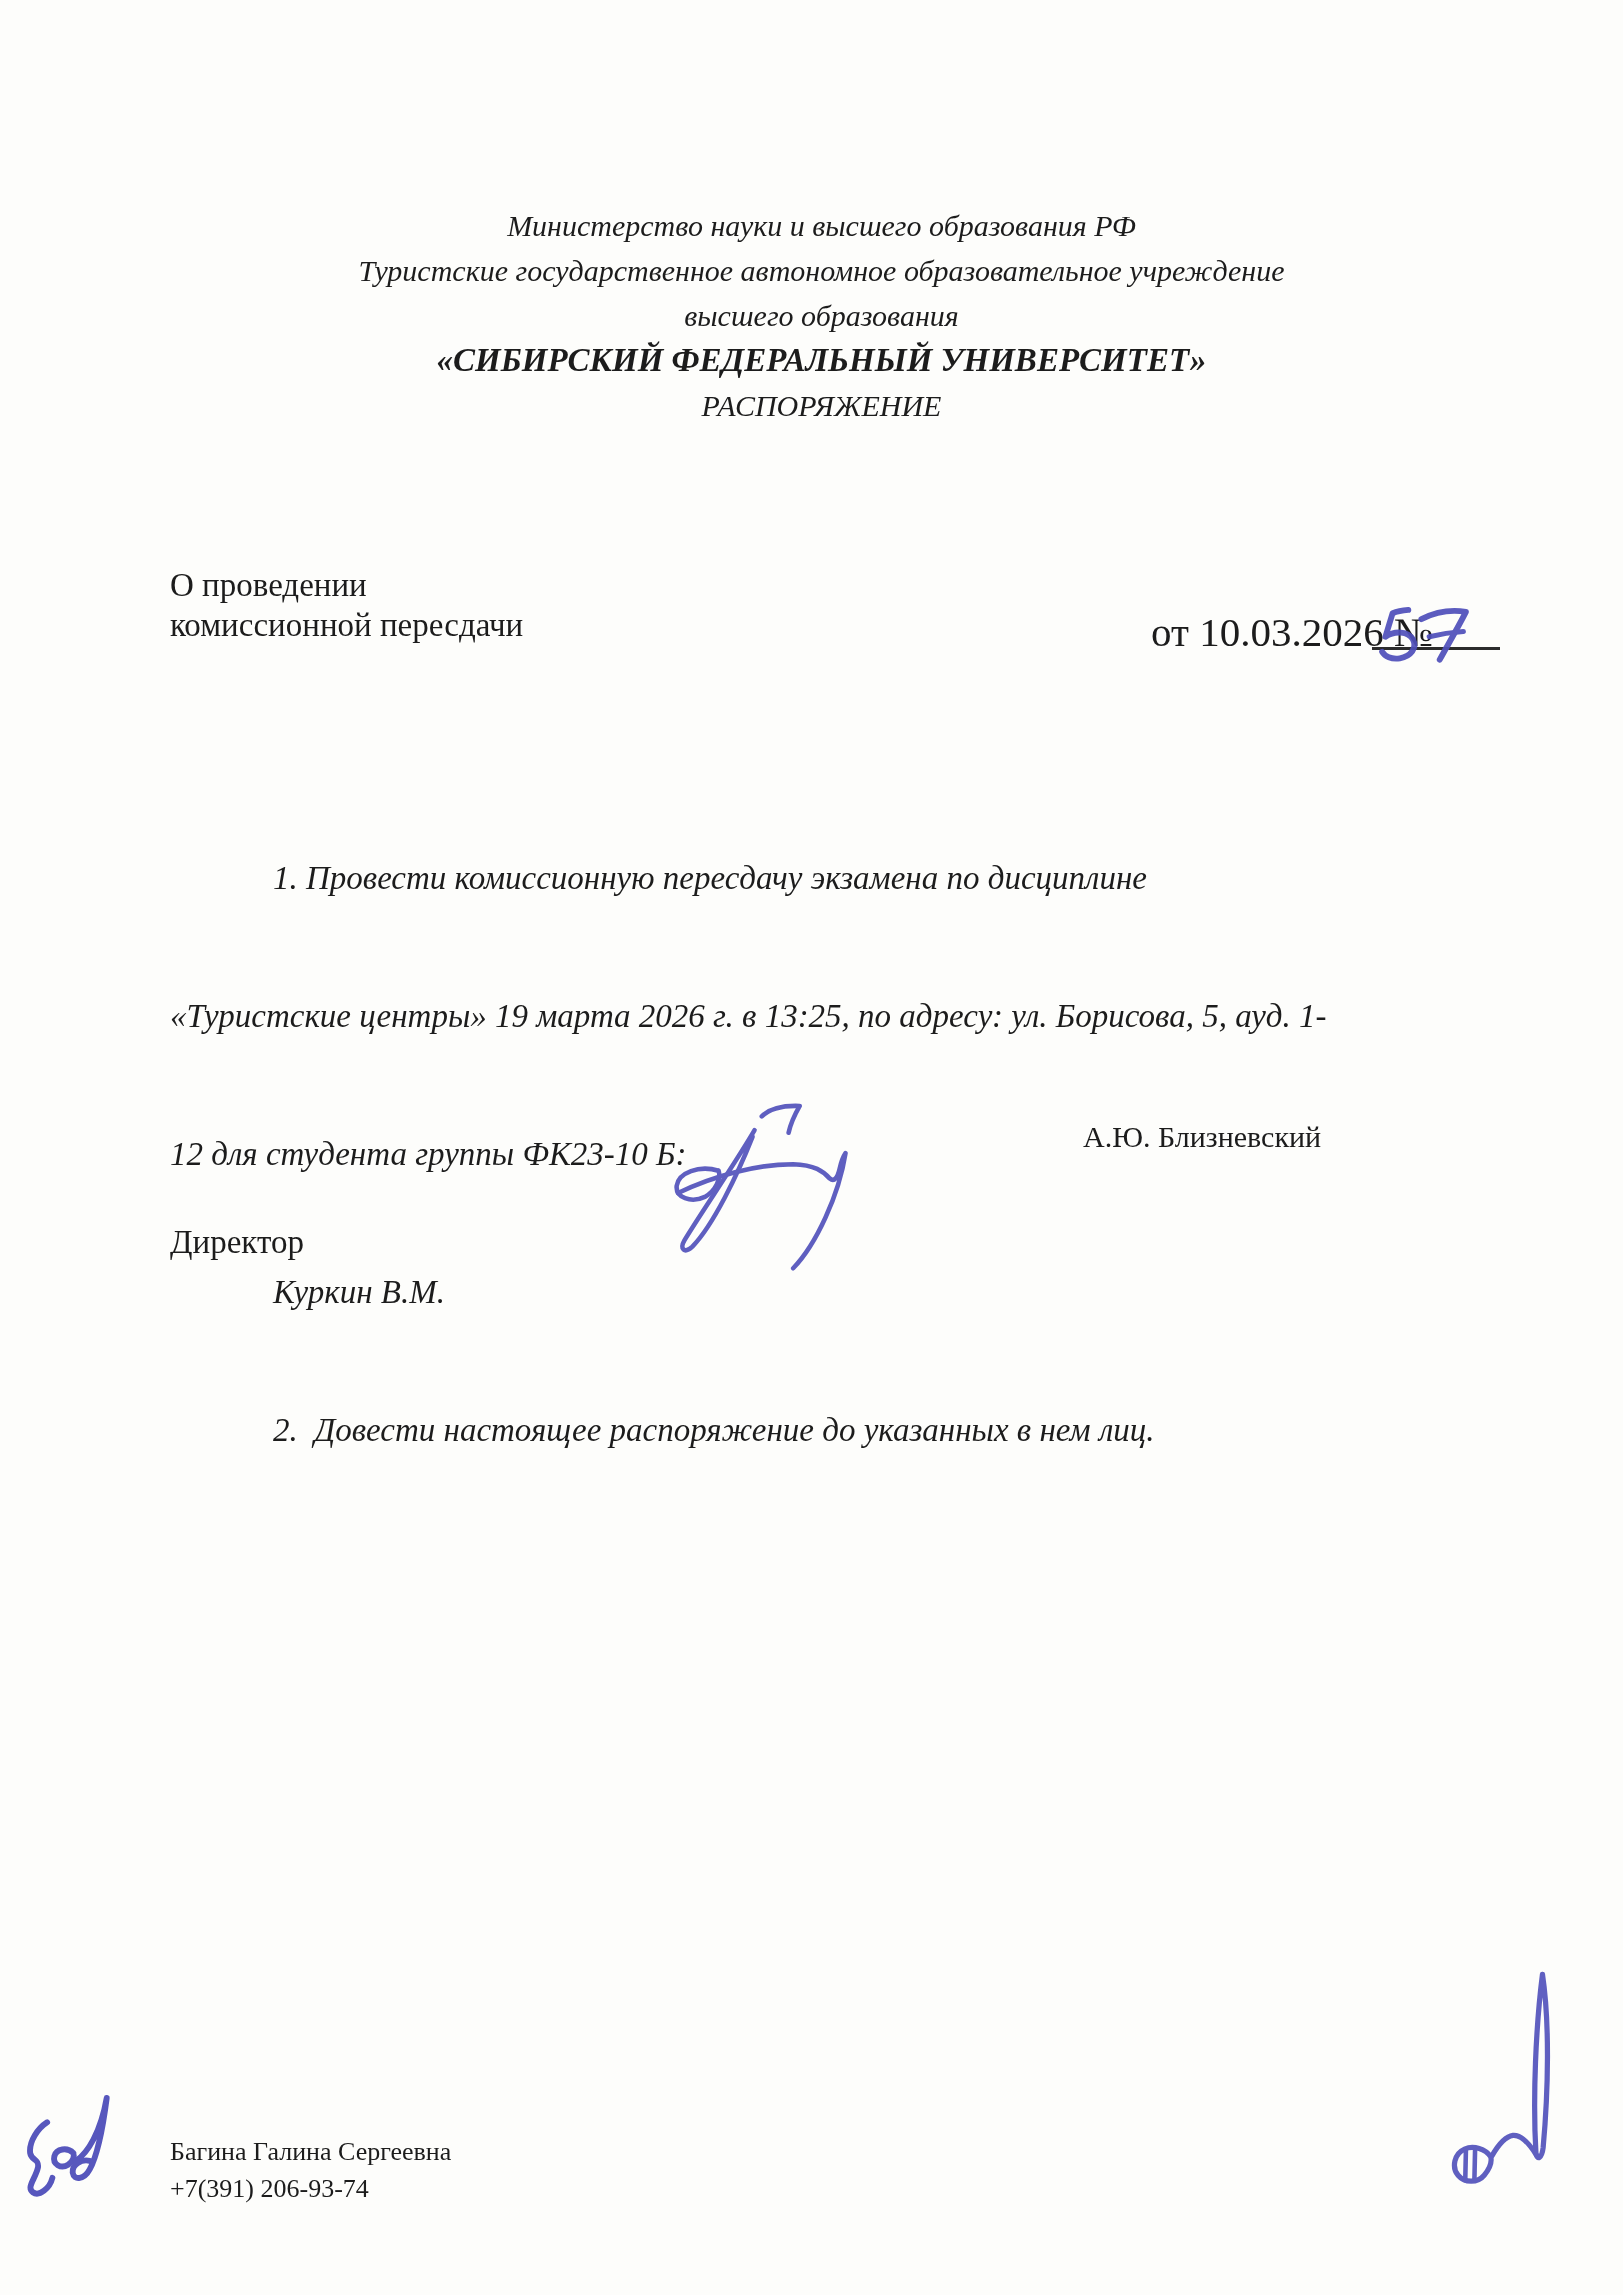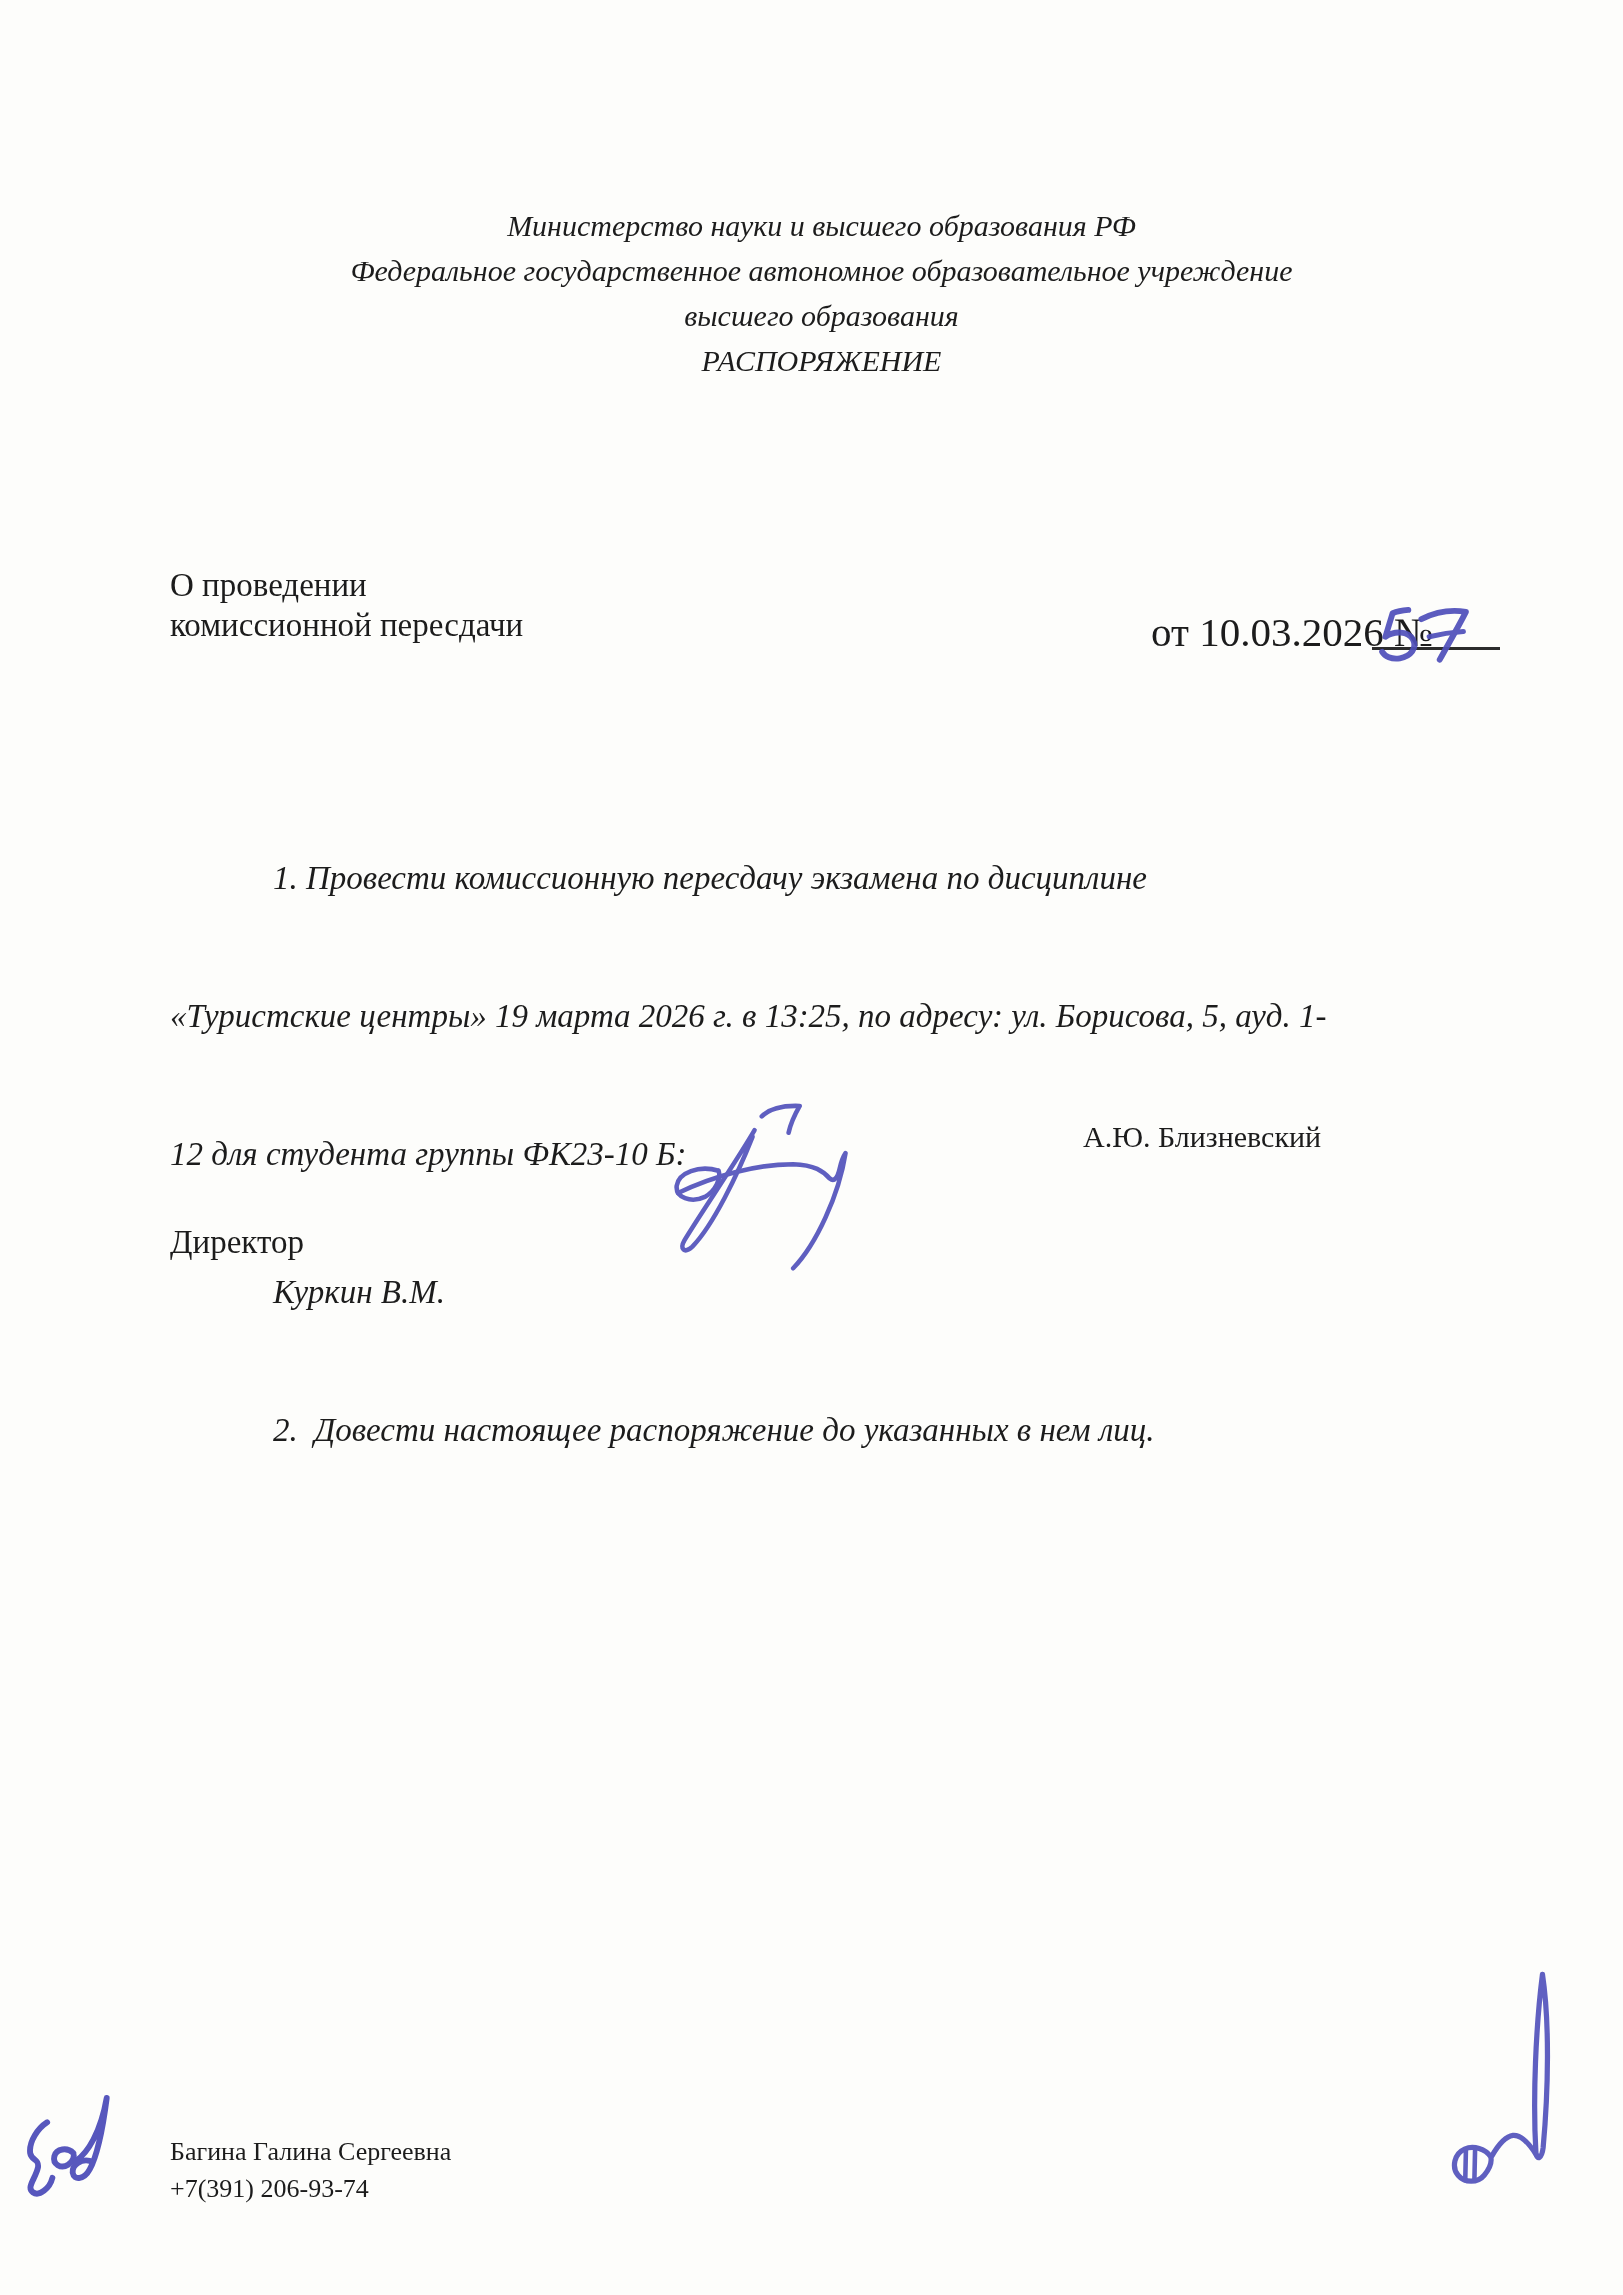--- a/index.html
+++ b/index.html
@@ -58,22 +58,23 @@
   }
   .ink-layer path { fill:none; stroke-linecap:round; stroke-linejoin:round; }
 </style>
 </head>
 <body>
 
 <div class="page">
 
   <div class="hdr">
     <div class="l">Министерство науки и высшего образования РФ</div>
-    <div class="l">Федеральное государственное автономное образовательное учреждение</div>
+    <div class="l">Туристские государственное автономное образовательное учреждение</div>
     <div class="l">высшего образования</div>
+    <div class="l b">«СИБИРСКИЙ ФЕДЕРАЛЬНЫЙ УНИВЕРСИТЕТ»</div>
     <div class="l">РАСПОРЯЖЕНИЕ</div>
   </div>
 
   <div class="subject">
     <div>О проведении</div>
     <div>комиссионной пересдачи</div>
   </div>
 
   <div class="refline">
     <span>от 10.03.2026 №</span>

